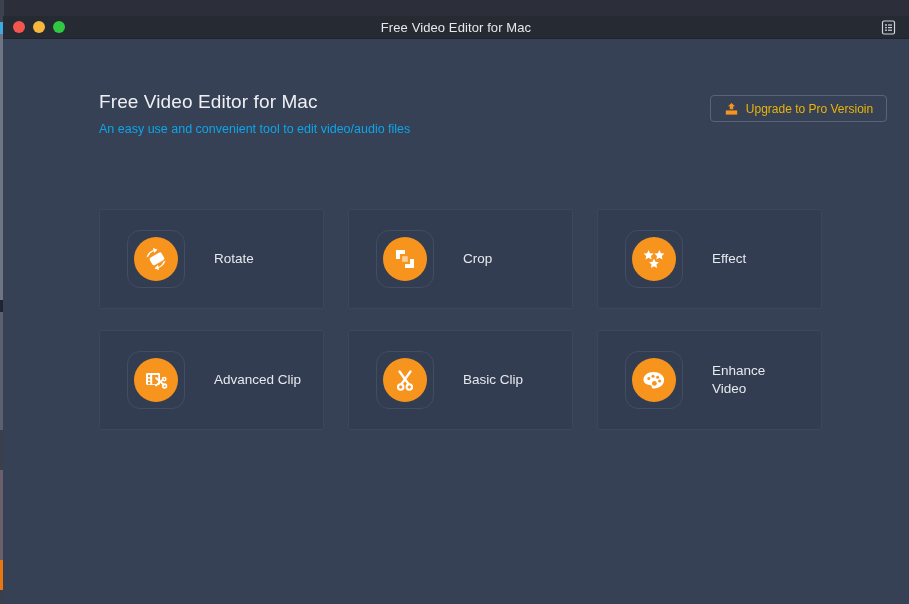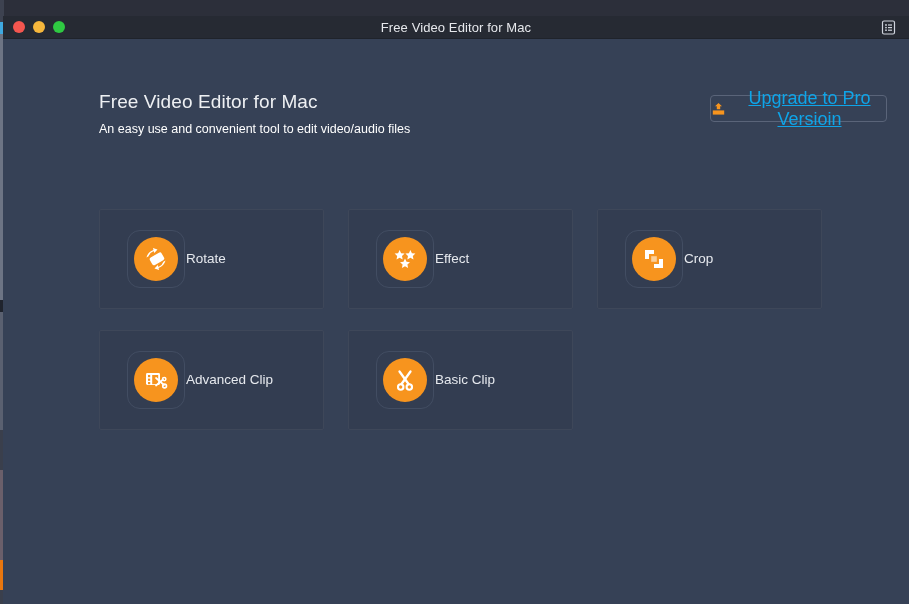--- a/index.html
+++ b/index.html
@@ -104,45 +104,44 @@
     top: 52px;
   }
   #page-title {
     color: #eef0f3;
     font-size: 19px;
     font-weight: normal;
     margin: 0;
     letter-spacing: .1px;
   }
   #page-subtitle {
-    color: #ffffff;
+    color: #0ea5e9;
     font-size: 12.5px;
     margin: 9px 0 0 0;
   }
 
   
   #upgrade-button {
     position: absolute;
     right: 22px;
     top: 56px;
     width: 177px;
     height: 27px;
     border: 1px solid #5a6479;
     border-radius: 4px;
     background: transparent;
-    color: #0ea5e9;
-    font-size: 18px;
+    color: #eab308;
+    font-size: 12px;
     font-family: "Liberation Sans", sans-serif;
     display: flex;
     align-items: center;
     justify-content: center;
     gap: 7px;
     cursor: pointer;
     padding: 0;
-    text-decoration: underline;
   }
 
   
   #card-grid {
     position: absolute;
     left: 96px;
     top: 170px;
     width: 723px;
     display: grid;
     grid-template-columns: repeat(3, 225px);
@@ -171,21 +170,21 @@
   }
   .icon-circle {
     width: 44px; height: 44px;
     border-radius: 50%;
     background: #f7941e;
     display: flex;
     align-items: center;
     justify-content: center;
   }
   .card-label {
-    margin-left: 1px;
+    margin-left: 29px;
     color: #e6e9ee;
     font-size: 13.5px;
     line-height: 18px;
     white-space: pre-line;
   }
   svg { display: block; }
 </style>
 </head>
 <body>
 
@@ -247,35 +246,20 @@
           </div>
         </div>
         <div class="card-label">Rotate</div>
       </div>
 
       <div class="feature-card">
         <div class="icon-frame">
           <div class="icon-circle">
             <svg width="26" height="26" viewBox="0 0 26 26">
               <g fill="#ffffff">
-                <path d="M7.6 4 l1.5 3.2 3.5.4-2.6 2.4.7 3.5-3.1-1.8-3.1 1.8.7-3.5L2.6 7.6l3.5-.4z"></path>
-                <path d="M18.4 4 l1.5 3.2 3.5.4-2.6 2.4.7 3.5-3.1-1.8-3.1 1.8.7-3.5-2.6-2.4 3.5-.4z"></path>
-                <path d="M13 12.6 l1.5 3.2 3.5.4-2.6 2.4.7 3.5-3.1-1.8-3.1 1.8.7-3.5-2.6-2.4 3.5-.4z"></path>
-              </g>
-            </svg>
-          </div>
-        </div>
-        <div class="card-label">Effect</div>
-      </div>
-
-      <div class="feature-card">
-        <div class="icon-frame">
-          <div class="icon-circle">
-            <svg width="26" height="26" viewBox="0 0 26 26">
-              <g fill="#ffffff">
                 <path d="M4 4 h9 v4 h-5 v5 h-4 z"></path>
                 <rect x="5.4" y="9.4" width="1.6" height="1.4"></rect>
                 <rect x="5.4" y="6.2" width="1.6" height="1.4"></rect>
                 <rect x="9" y="5.3" width="1.4" height="1.6"></rect>
                 <path d="M22 22 h-9 v-4 h5 v-5 h4 z"></path>
                 <rect x="19" y="15.2" width="1.6" height="1.4"></rect>
                 <rect x="19" y="18.4" width="1.6" height="1.4"></rect>
                 <rect x="15.6" y="19.1" width="1.4" height="1.6"></rect>
                 <path d="M10.2 10.2 h5.6 v5.6 h-5.6 z" opacity="0.55"></path>
               </g>
@@ -283,20 +267,35 @@
           </div>
         </div>
         <div class="card-label">Crop</div>
       </div>
 
       <div class="feature-card">
         <div class="icon-frame">
           <div class="icon-circle">
             <svg width="26" height="26" viewBox="0 0 26 26">
               <g fill="#ffffff">
+                <path d="M7.6 4 l1.5 3.2 3.5.4-2.6 2.4.7 3.5-3.1-1.8-3.1 1.8.7-3.5L2.6 7.6l3.5-.4z"></path>
+                <path d="M18.4 4 l1.5 3.2 3.5.4-2.6 2.4.7 3.5-3.1-1.8-3.1 1.8.7-3.5-2.6-2.4 3.5-.4z"></path>
+                <path d="M13 12.6 l1.5 3.2 3.5.4-2.6 2.4.7 3.5-3.1-1.8-3.1 1.8.7-3.5-2.6-2.4 3.5-.4z"></path>
+              </g>
+            </svg>
+          </div>
+        </div>
+        <div class="card-label">Effect</div>
+      </div>
+
+      <div class="feature-card">
+        <div class="icon-frame">
+          <div class="icon-circle">
+            <svg width="26" height="26" viewBox="0 0 26 26">
+              <g fill="#ffffff">
                 <rect x="3" y="6" width="14" height="12" rx="1.4"></rect>
                 <rect x="5" y="8" width="2.2" height="2.2" fill="#f7941e"></rect>
                 <rect x="5" y="11.6" width="2.2" height="2.2" fill="#f7941e"></rect>
                 <rect x="5" y="15" width="2.2" height="2.2" fill="#f7941e"></rect>
                 <rect x="9.2" y="8" width="6" height="9.2" fill="#f7941e"></rect>
               </g>
               <g stroke="#ffffff" fill="none" stroke-width="1.7" stroke-linecap="round">
                 <line x1="13" y1="11" x2="21" y2="18"></line>
                 <line x1="13" y1="18.5" x2="20" y2="12.5"></line>
               </g>
@@ -317,18 +316,36 @@
                 <line x1="18.5" y1="4.5" x2="9.5" y2="17"></line>
               </g>
               <circle cx="8.7" cy="20" r="2.7" fill="none" stroke="#ffffff" stroke-width="2.1"></circle>
               <circle cx="17.3" cy="20" r="2.7" fill="none" stroke="#ffffff" stroke-width="2.1"></circle>
             </svg>
           </div>
         </div>
         <div class="card-label">Basic Clip</div>
       </div>
 
+      <div class="feature-card">
+        <div class="icon-frame">
+          <div class="icon-circle">
+            <svg width="26" height="26" viewBox="0 0 26 26">
+              <path d="M12.5 5 C6.5 5 2.5 8.6 2.5 12.6 C2.5 16 5.5 18 8.6 18
+                       c1.6 0 2.2.9 2.2 1.9 0 1.1 1 1.7 2.1 1.7 5.6 0 10.2-3.6 10.2-8.5
+                       C23.1 8.2 18.4 5 12.5 5 z" fill="#ffffff"></path>
+              <circle cx="7.8" cy="11.4" r="1.5" fill="#f7941e"></circle>
+              <circle cx="12" cy="9.3" r="1.5" fill="#f7941e"></circle>
+              <circle cx="16.6" cy="10.2" r="1.5" fill="#f7941e"></circle>
+              <circle cx="18.6" cy="14" r="1.5" fill="#f7941e"></circle>
+              <circle cx="13.4" cy="16.4" r="2.4" fill="#f7941e"></circle>
+            </svg>
+          </div>
+        </div>
+        <div class="card-label">Enhance
+Video</div>
+      </div>
 
 
 
     </div>
   </div>
 </div>
 
 </body></html>

